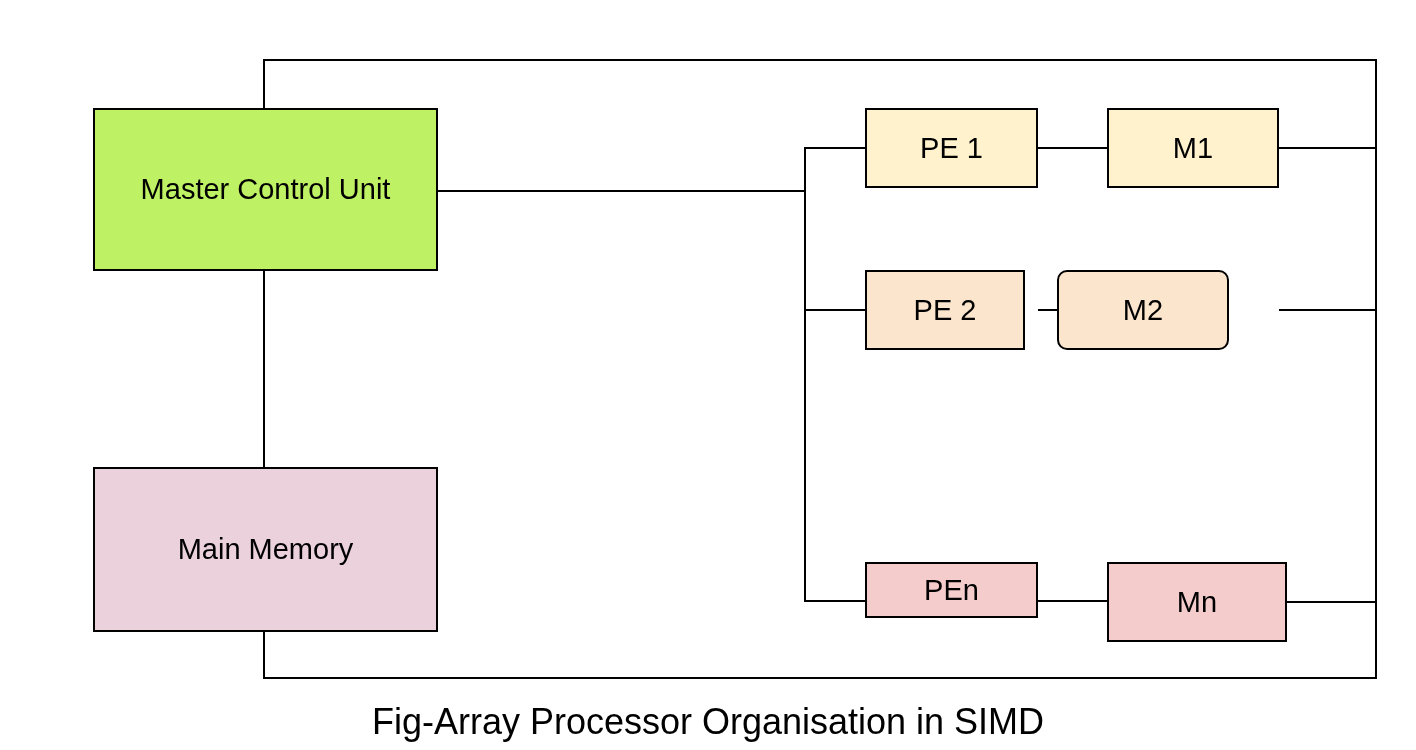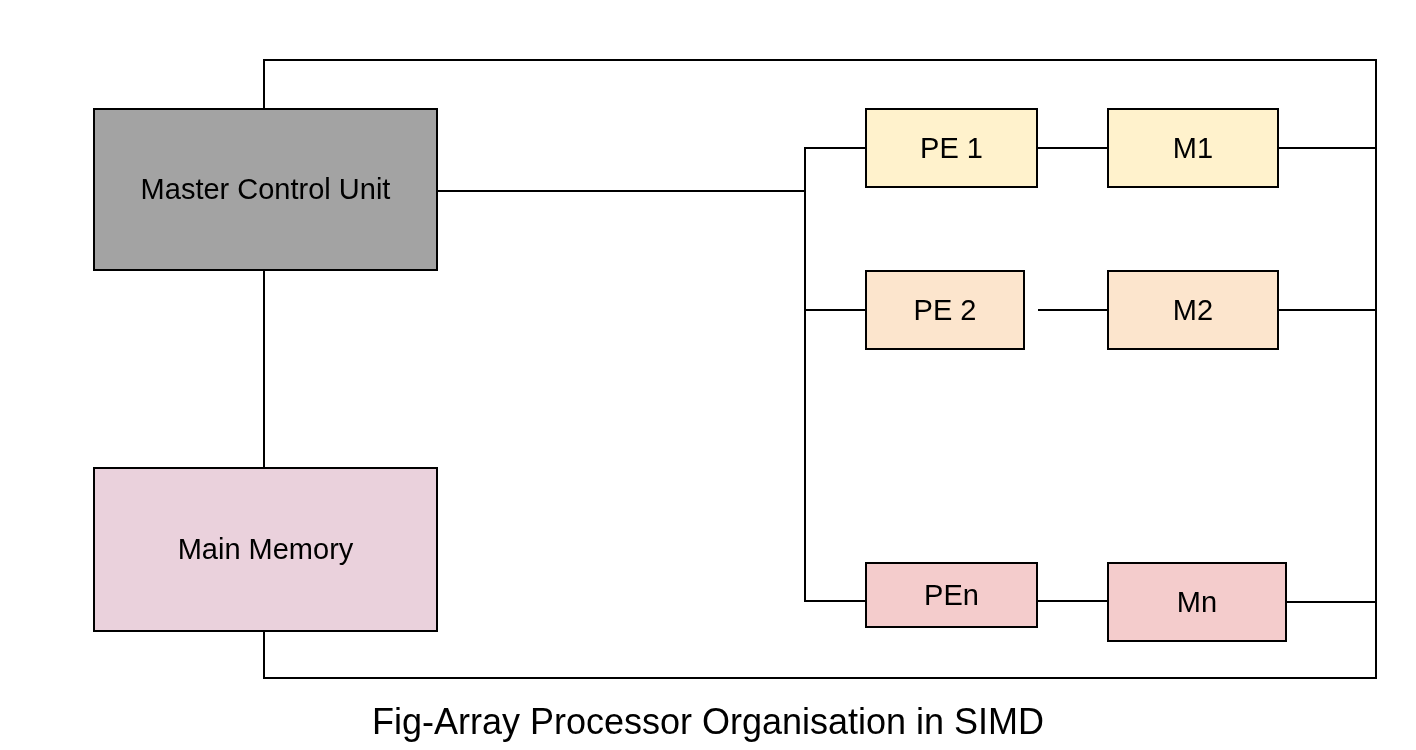--- a/index.html
+++ b/index.html
@@ -26,22 +26,22 @@
   }
   .node .node-label { display: block; }
   
   #node-mcu  { left: 93px;  top: 108px; width: 345px; height: 163px; }
   #node-mcu .node-label { max-width: 250px; }   
   #node-mm   { left: 93px;  top: 467px; width: 345px; height: 165px; }
   
   #node-pe1  { left: 865px;  top: 108px; width: 173px; height: 80px; text-align: right; }
   #node-m1   { left: 1107px; top: 108px; width: 172px; height: 80px; text-align: center; }
   #node-pe2  { left: 865px;  top: 270px; width: 160px; height: 80px; }
-  #node-m2   { left: 1107px; top: 270px; width: 172px; height: 80px; }
-  #node-pen  { left: 865px;  top: 562px; width: 173px; height: 66px; }
+  #node-m2   { left: 1057px; top: 270px; width: 172px; height: 80px; border-radius: 10px; }
+  #node-pen  { left: 865px;  top: 562px; width: 173px; height: 56px; }
   #node-mn   { left: 1107px; top: 562px; width: 180px; height: 80px; }
 
   .wire { position: absolute; background: #000000; }
   .wire.h { height: 2px; }
   .wire.v { width: 2px; }
 
   
   #wire-top-h      { left: 263px;  top: 59px;  width: 1114px; }
   #wire-right-v    { left: 1375px; top: 59px;  height: 620px; }
   #wire-bottom-h   { left: 263px;  top: 677px; width: 1114px; }
@@ -91,21 +91,21 @@
   <div class="wire h" id="wire-bus-pe1" style="background-color: rgb(0, 0, 0);"></div>
   <div class="wire h" id="wire-pe1-m1" style="background-color: rgb(0, 0, 0);"></div>
   <div class="wire h" id="wire-m1-right" style="background-color: rgb(0, 0, 0);"></div>
   <div class="wire h" id="wire-bus-pe2" style="background-color: rgb(0, 0, 0);"></div>
   <div class="wire h" id="wire-pe2-m2" style="background-color: rgb(0, 0, 0);"></div>
   <div class="wire h" id="wire-m2-right" style="background-color: rgb(0, 0, 0);"></div>
   <div class="wire h" id="wire-bus-pen" style="background-color: rgb(0, 0, 0);"></div>
   <div class="wire h" id="wire-pen-mn" style="background-color: rgb(0, 0, 0);"></div>
   <div class="wire h" id="wire-mn-right" style="background-color: rgb(0, 0, 0);"></div>
 
-  <div class="node" id="node-mcu" style="background-color: #a3a3a3;">
+  <div class="node" id="node-mcu" style="background-color: #bef264;">
     <span class="node-label">Master Control Unit</span>
   </div>
   <div class="node" id="node-mm" style="background-color: rgb(234, 209, 220);">
     <span class="node-label">Main Memory</span>
   </div>
   <div class="node" id="node-pe1" style="background-color: rgb(255, 242, 204);">
     <span class="node-label">PE 1</span>
   </div>
   <div class="node" id="node-m1" style="background-color: rgb(255, 242, 204);">
     <span class="node-label">M1</span>

